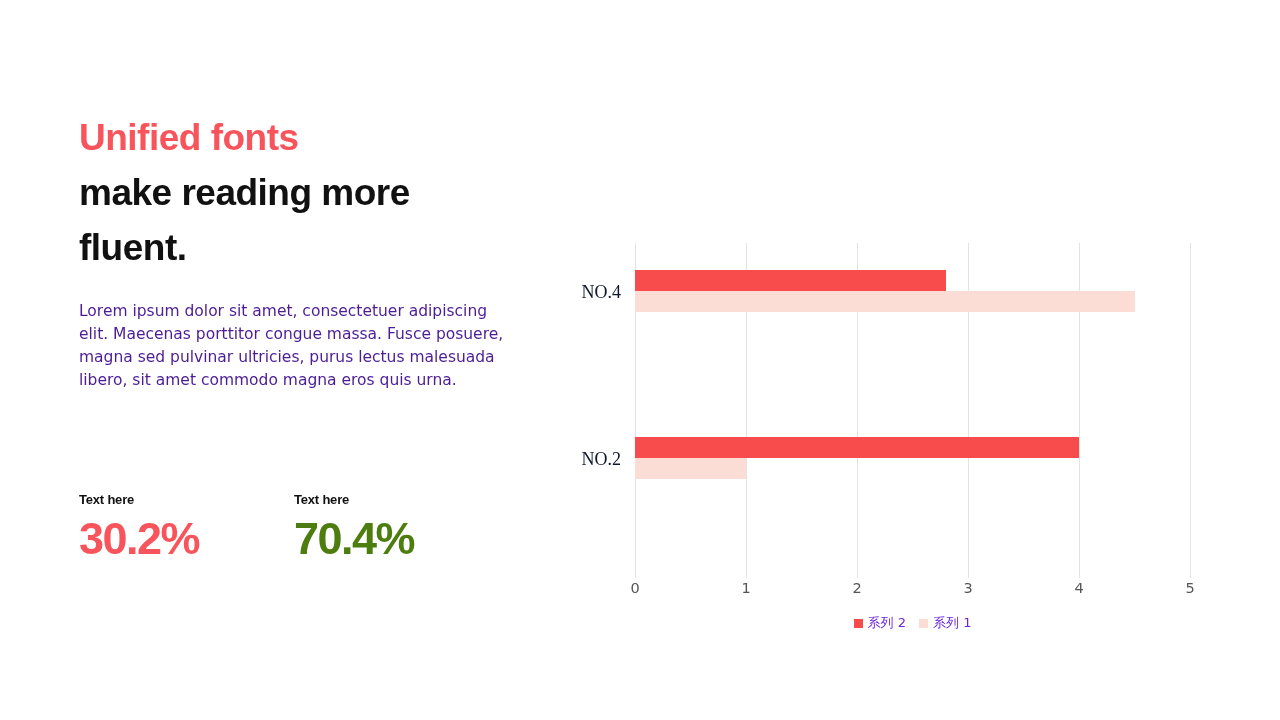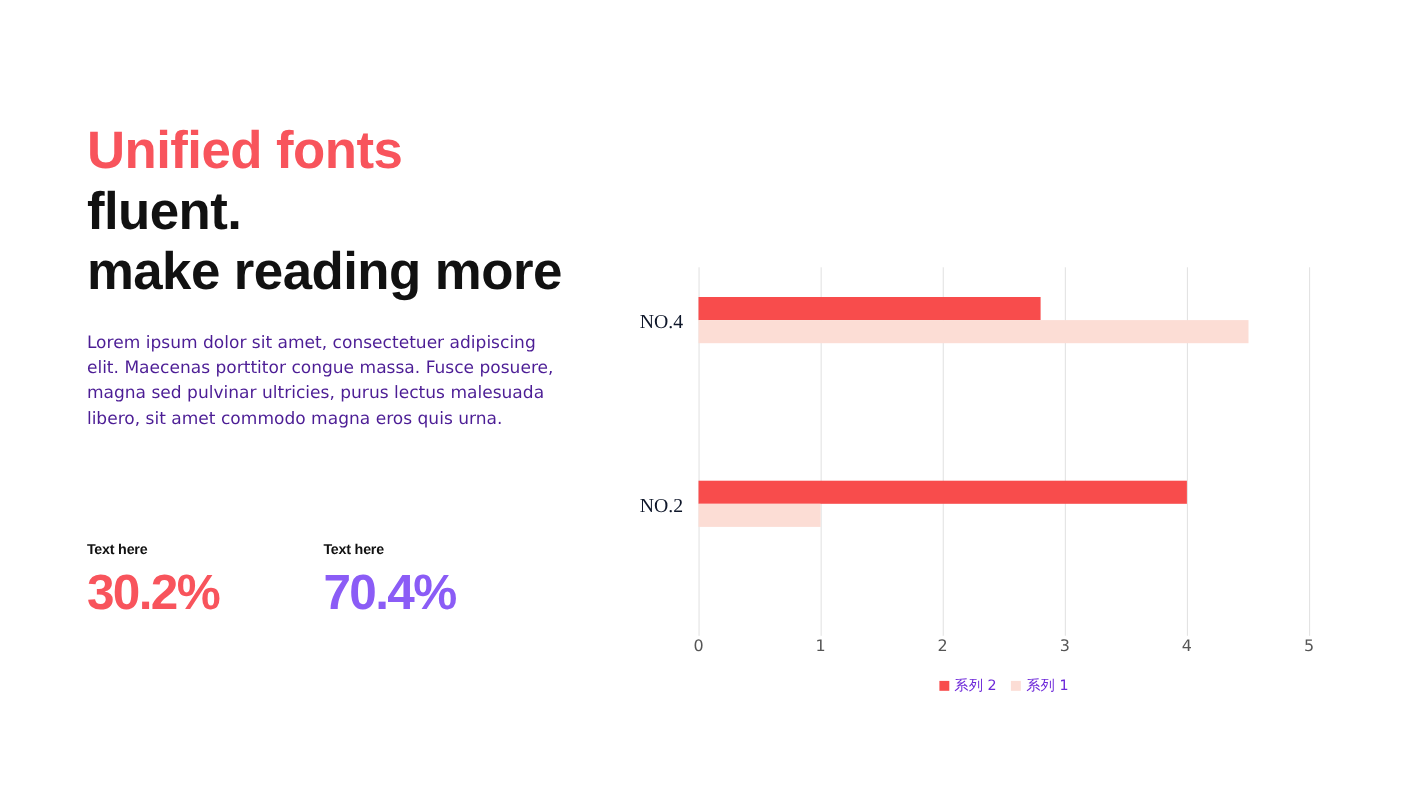--- a/index.html
+++ b/index.html
@@ -18,21 +18,21 @@
   
   #left-panel {
     position: absolute;
     left: 79px;
     top: 110px;
     width: 440px;
   }
 
   #headline {
     margin: 0;
-    font-size: 48px;
+    font-size: 37px;
     font-weight: bold;
     line-height: 55px;
     letter-spacing: -0.5px;
     color: #111111;
   }
   #headline .accent {
     color: #F8545C;
   }
   #headline .line {
     display: block;
@@ -156,34 +156,34 @@
     display: inline-block;
   }
 </style>
 </head>
 <body>
 
 <div id="left-panel">
 
   <h1 id="headline">
     <span class="line accent">Unified fonts</span>
+    <span class="line">make reading more</span>
     <span class="line">fluent.</span>
-    <span class="line">make reading more</span>
   </h1>
 
   <p id="body-paragraph">Lorem ipsum dolor sit amet, consectetuer adipiscing elit. Maecenas porttitor congue massa. Fusce posuere, magna sed pulvinar ultricies, purus lectus malesuada libero, sit amet commodo magna eros quis urna.</p>
 
   <div id="stats-row">
     <div class="stat-block">
       <div class="stat-label">Text here</div>
       <div class="stat-value" style="color: rgb(248, 84, 92);">30.2%</div>
     </div>
     <div class="stat-block">
       <div class="stat-label">Text here</div>
-      <div class="stat-value" style="color: #8b5cf6;">70.4%</div>
+      <div class="stat-value" style="color: #4d7c0f;">70.4%</div>
     </div>
   </div>
 
 </div>
 
 <div id="chart">
   <div id="plot-area">
       <div class="gridline" style="left: 0px;"></div>
       <div class="gridline" style="left: 111px;"></div>
       <div class="gridline" style="left: 222px;"></div>

